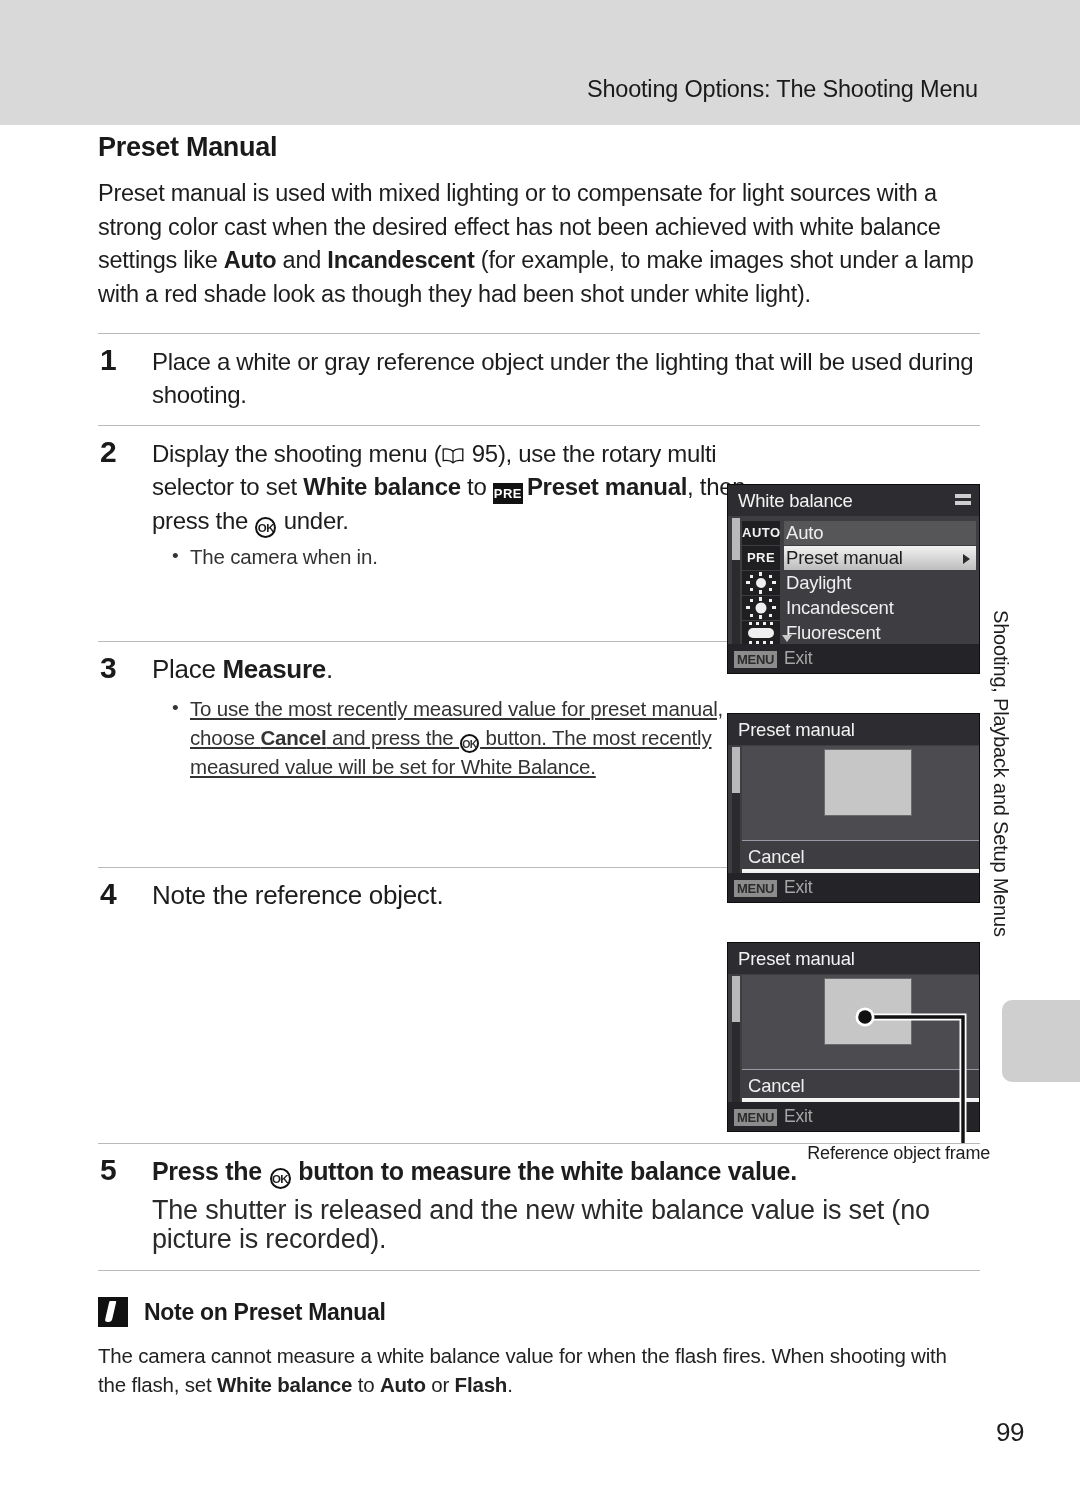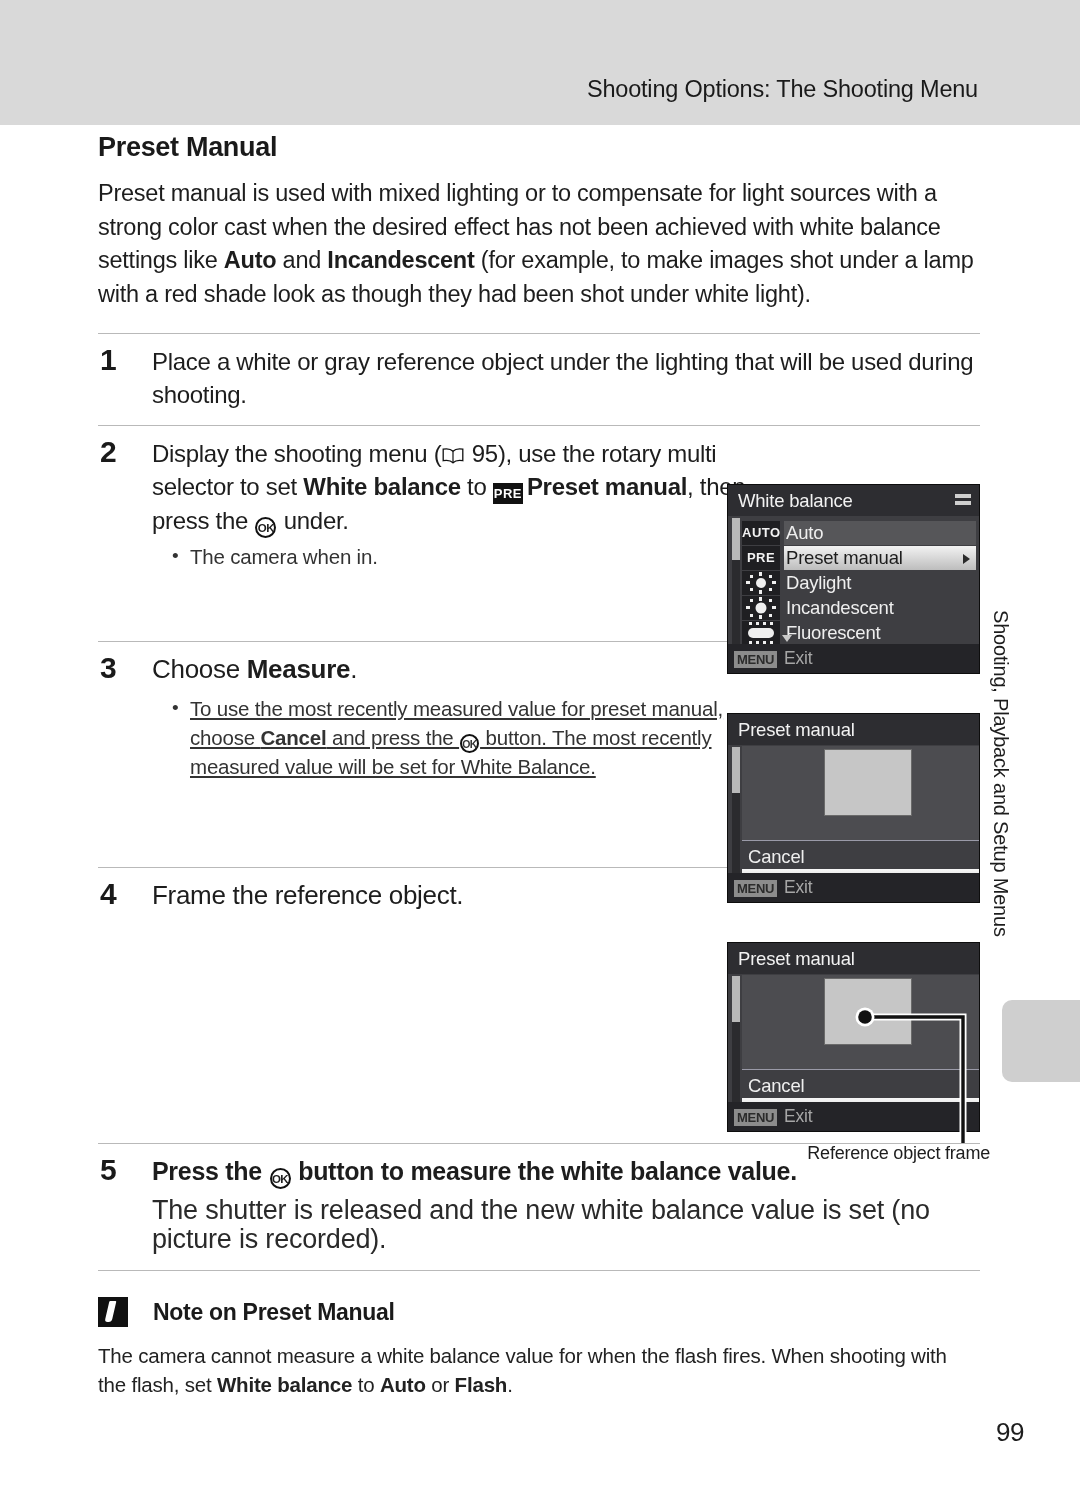--- a/index.html
+++ b/index.html
@@ -382,21 +382,21 @@
     height: 82px;
     background: #cfcfcf;
     border-radius: 10px 0 0 10px;
   }
 
   
   #note-sec { margin-top: 26px; }
   .note-head {
     display: flex;
     align-items: center;
-    gap: 25px;
+    gap: 16px;
   }
   .note-icon {
     width: 30px; height: 30px;
     background: #111;
     position: relative;
     flex: 0 0 auto;
   }
   .note-icon::after {
     content: "";
     position: absolute;
@@ -461,31 +461,31 @@
           </svg></span> <span>95</span><span>), use the rotary multi selector to set </span><b>White balance</b><span> to </span><span class="ico-pre">PRE</span><b>Preset manual</b><span>, then press the </span><span class="ico-ok">OK</span><span> under.</span></div>
     <ul class="bullets">
       <li>The camera when in.</li>
     </ul>
   </div>
 
   <div class="rule"></div>
 
   <div class="step" style="min-height:200px;">
     <div class="step-num">3</div>
-    <div class="step-head" style="font-size:26px;"><span>Choose </span><b>Measure</b><span>.</span></div>
+    <div class="step-head" style="font-size:26px;"><span>Place </span><b>Measure</b><span>.</span></div>
     <ul class="bullets" style="margin-top:9px;">
       <li style="width:560px;text-decoration:underline;"><span>To use the most recently measured value for preset manual, choose </span><b>Cancel</b><span> and press the </span><span class="ico-ok" style="width:19px;height:19px;font-size:10.5px;line-height:16px;border-width:2px;">OK</span><span> button. The most recently measured value will be set for White Balance.</span></li>
     </ul>
   </div>
 
   <div class="rule"></div>
 
   <div class="step" style="min-height:250px;">
     <div class="step-num">4</div>
-    <div class="step-head" style="font-size:26px;">Frame the reference object.</div>
+    <div class="step-head" style="font-size:26px;">Note the reference object.</div>
   </div>
 
   <div class="rule"></div>
 
   <div class="step">
     <div class="step-num">5</div>
     <div class="step-head" style="font-weight:bold;font-size:25px;"><span>Press the </span><span class="ico-ok">OK</span><span> button to measure the white balance value.</span></div>
     <div class="subtext">The shutter is released and the new white balance value is set (no picture is recorded).</div>
   </div>
 

